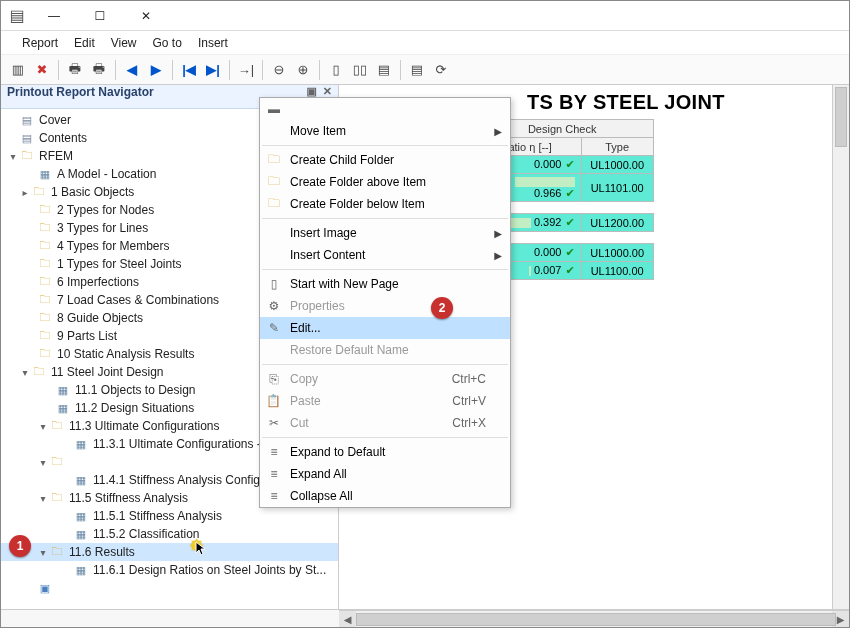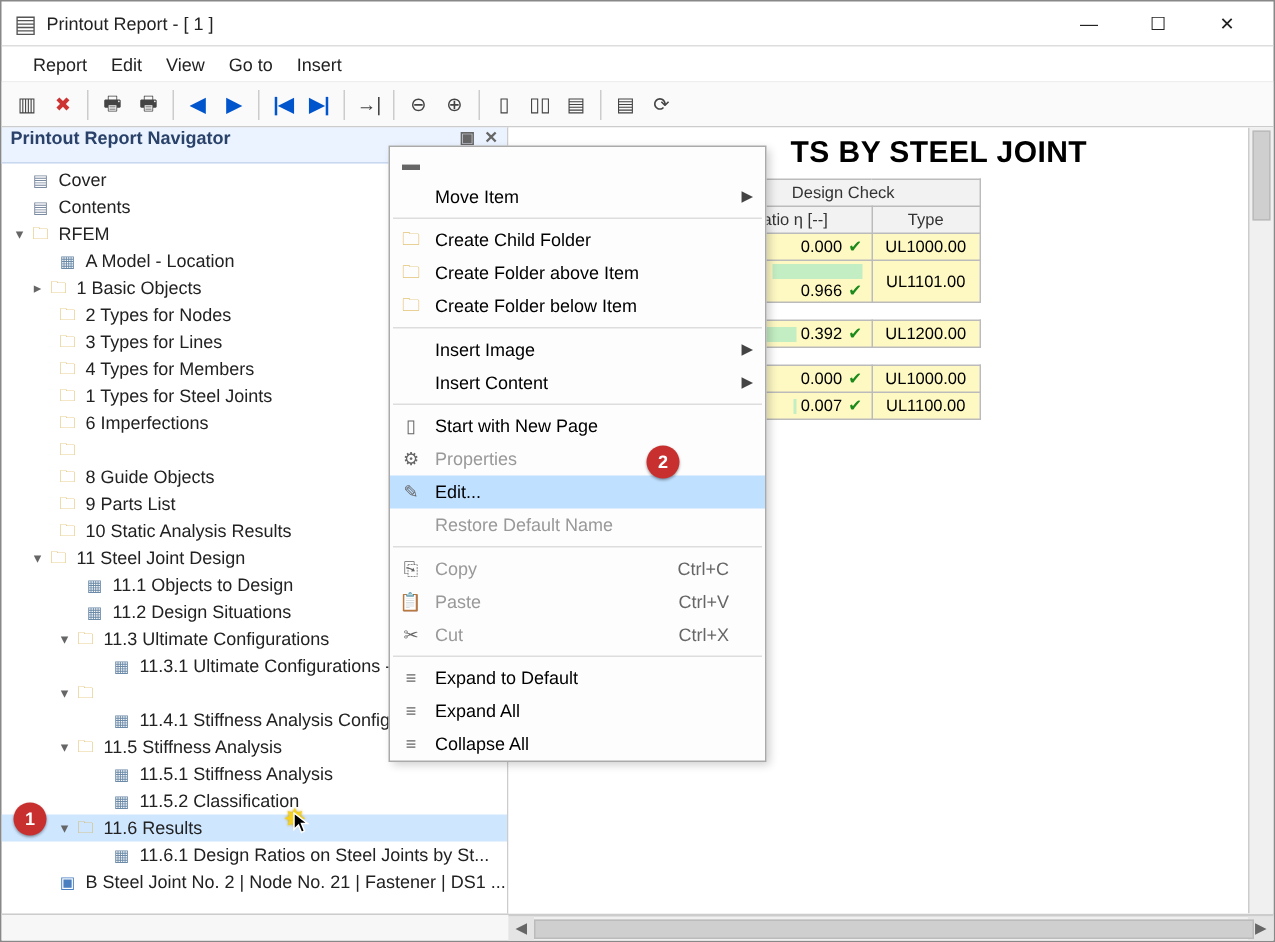--- a/index.html
+++ b/index.html
@@ -28,21 +28,21 @@
 .ic.table { color: #6b8aa8; }
 .ic.doc { color: #7a8aa0; }
 .ic.img { color: #4a7fc0; }
 .ind1 { padding-left: 18px; }
 .ind2 { padding-left: 36px; }
 .ind3 { padding-left: 54px; }
 .ind4 { padding-left: 72px; }
 .content { flex: 1; background: #fff; position: relative; overflow:hidden; }
 .content-title { position:absolute; top:6px; left:188px; font-size: 20px; font-weight: bold; letter-spacing: .3px; }
 .tbl { position:absolute; top:34px; left:-10px; border-collapse: collapse; font-size: 11px; }
-.tbl th, .tbl td { border: 1px solid #bbb; padding: 1px 6px; height: 18px; text-align: center; background:#fef9c3; }
+.tbl th, .tbl td { border: 1px solid #bbb; padding: 1px 6px; height: 18px; text-align: center; background:#5eead4; }
 .tbl th { background: #f2f2f2; font-weight: normal; color:#333; }
 .tbl td.r { text-align: right; }
 .tbl .stub td { border:none; height:12px; background:transparent; }
 .chk { color: #1a8a1a; margin-left:4px; }
 .bar { display:inline-block; height:10px; background:#c3eec3; vertical-align:middle; }
 .ctx-menu { position: absolute; top: 96px; left: 258px; width: 252px; background: #fdfdfd; border: 1px solid #aaa; box-shadow: 2px 2px 6px rgba(0,0,0,0.2); font-size: 12px; z-index: 50; }
 .ctx-menu .mi { display:flex; align-items:center; height: 22px; padding: 0 24px 0 30px; position:relative; }
 .ctx-menu .mi.sep { height:0; border-top:1px solid #ddd; margin: 3px 2px; padding:0; }
 .ctx-menu .mi.dis { color:#999; }
 .ctx-menu .mi.sel { background:#bfe0ff; }
@@ -60,21 +60,20 @@
 .statusbar .cell { padding:0 10px; border-right:1px solid #ddd; height:100%; display:flex;align-items:center; }
 .statusbar .flex { flex:1; }
 .content-vsb { position:absolute; right:0; top:0; bottom:0; width:17px; background:#f0f0f0; border-left:1px solid #ccc;}
 .content-vsb .vthumb { position:absolute; top:2px; left:2px; right:2px; height:60px; background:#cfcfcf; border:1px solid #bbb;}
 </style>
 </head>
 <body>
 
 <div class="titlebar">
   <span class="icon">▤</span>
-  <span class="title">Printout Report - [ 1 ]</span>
   <div class="winbtns">
     <div class="winbtn">—</div>
     <div class="winbtn">☐</div>
     <div class="winbtn">✕</div>
   </div>
 </div>
 
 <div class="menubar">
   <span>Report</span>
   <span>Edit</span>
@@ -156,20 +155,21 @@
       <div class="row ind2">
           <span class="ic folder">🗀</span>
           <span>1 Types for Steel Joints</span>
         </div>
       <div class="row ind2">
           <span class="ic folder">🗀</span>
           <span>6 Imperfections</span>
         </div>
       <div class="row ind2">
           <span class="ic folder">🗀</span>
+          <span>7 Load Cases &amp; Combinations</span>
         </div>
       <div class="row ind2">
           <span class="ic folder">🗀</span>
           <span>8 Guide Objects</span>
         </div>
       <div class="row ind2">
           <span class="ic folder">🗀</span>
           <span>9 Parts List</span>
         </div>
       <div class="row ind2">
@@ -223,21 +223,20 @@
           <span class="ar">▾</span>
           <span class="ic folder">🗀</span>
           <span>11.6 Results</span>
         </div>
       <div class="row ind4">
           <span class="ic table">▦</span>
           <span>11.6.1 Design Ratios on Steel Joints by St...</span>
         </div>
       <div class="row ind2">
           <span class="ic img">▣</span>
-          <span>B Steel Joint No. 2 | Node No. 21 | Fastener | DS1 ...</span>
         </div>
     </div>
   </div>
 
   <div class="content">
     <div class="content-title">TS BY STEEL JOINT</div>
     <table class="tbl">
       <thead>
         <tr>
           <th rowspan="2" style="border-left:none"></th>

